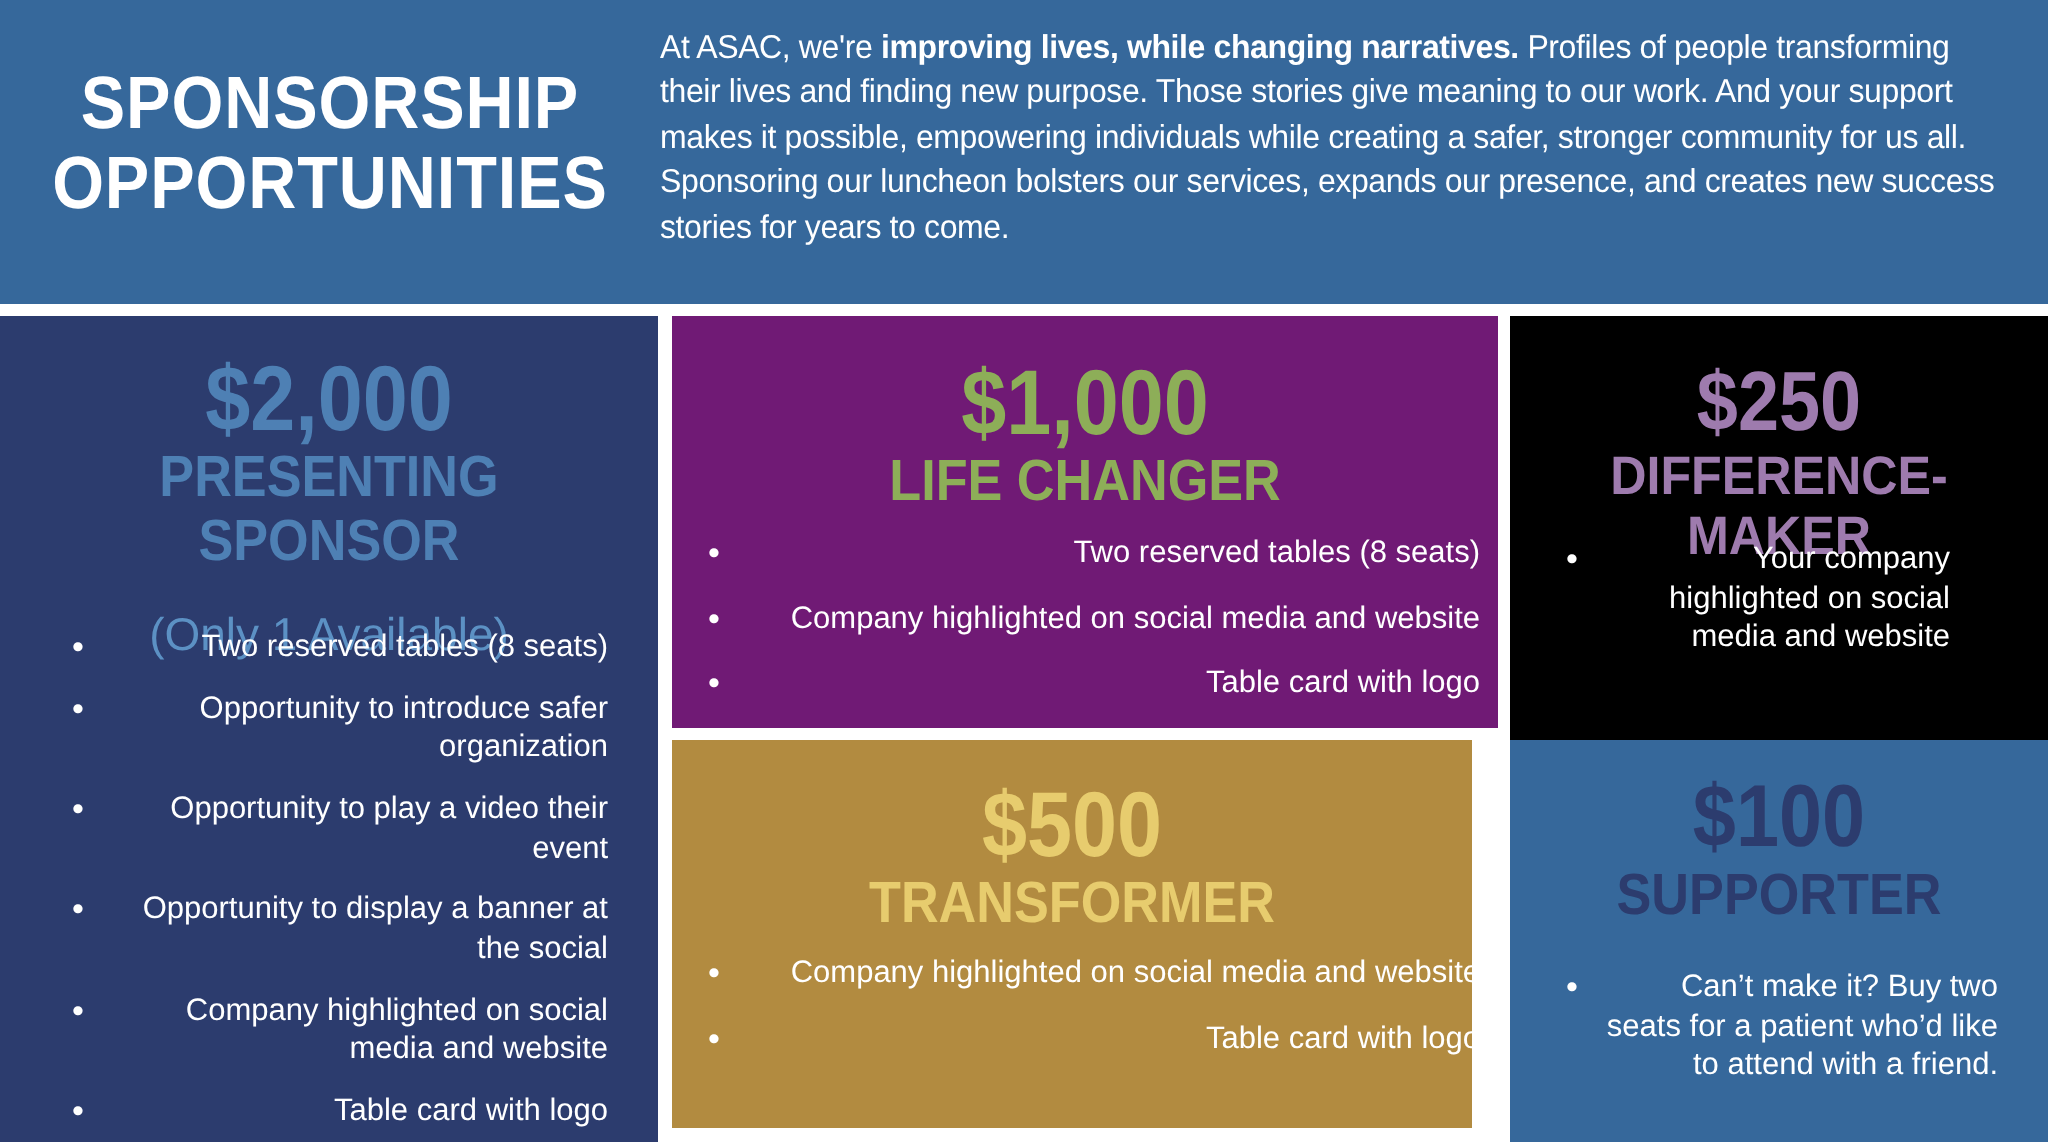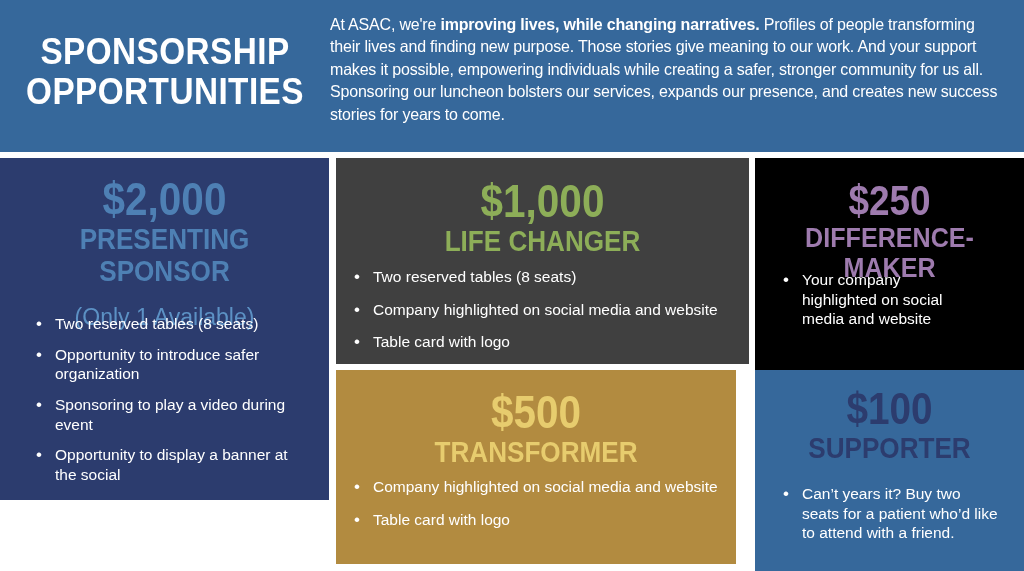--- a/index.html
+++ b/index.html
@@ -36,22 +36,22 @@
     font-size:16.5px;
     line-height:1.36;
     letter-spacing:-0.2px;
     transform:scaleX(.97);
     transform-origin:left top;
   }
   .intro strong { font-weight:bold; }
 
   
   .panel { position:absolute; color:#ffffff; }
-  .panel-presenting { left:0;    top:158px; width:329px; height:342px; background:#2C3C6E; }
-  .panel-life       { left:336px; top:158px; width:413px; height:206px; background:#404040; }
+  .panel-presenting { left:0;    top:158px; width:329px; height:413px; background:#2C3C6E; }
+  .panel-life       { left:336px; top:158px; width:413px; height:206px; background:#701a75; }
   .panel-transformer{ left:336px; top:370px; width:400px; height:194px; background:#B28B40; }
   .panel-difference { left:755px; top:158px; width:269px; height:266px; background:#000000; }
   .panel-supporter  { left:755px; top:370px; width:269px; height:201px; background:#36689B; }
 
   .tier-amount {
     text-align:center;
     font-weight:bold;
     font-size:46px;
     line-height:1.0;
     transform:scaleX(.88);
@@ -82,20 +82,21 @@
   .panel-difference .tier-name    { font-size:27px; color:#9E7BAE; transform:scaleX(.93); }
   .panel-supporter .tier-amount   { margin-top:17px; font-size:44px; color:#2C3C6E; }
   .panel-supporter .tier-name     { color:#2C3C6E; }
 
   
   ul.benefits {
     list-style:none;
     margin:0; padding:0;
     font-size:15.5px;
     line-height:1.27;
+    text-align:right;
   }
   ul.benefits li {
     position:relative;
     padding-left:19px;
     margin-bottom:12px;
   }
   ul.benefits li::before {
     content:"\2022";
     position:absolute; left:0; top:-1px;
     font-size:17px;
@@ -132,21 +133,21 @@
     <div class="intro"><span>At ASAC, we're </span><strong>improving lives, while changing narratives.</strong><span> Profiles of people transforming their lives and finding new purpose. Those stories give meaning to our work. And your support makes it possible, empowering individuals while creating a safer, stronger community for us all. Sponsoring our luncheon bolsters our services, expands our presence, and creates new success stories for years to come.</span></div>
   </div>
 
   <div class="panel panel-presenting">
     <div class="tier-amount">$2,000</div>
     <div class="tier-name">PRESENTING SPONSOR</div>
     <div class="availability-note">(Only 1 Available)</div>
     <ul class="benefits">
         <li>Two reserved tables (8 seats)</li>
         <li>Opportunity to introduce safer organization</li>
-        <li>Sponsoring to play a video during event</li>
+        <li>Opportunity to play a video their event</li>
         <li>Opportunity to display a banner at the social</li>
         <li>Company highlighted on social media and website</li>
         <li>Table card with logo</li>
       </ul>
   </div>
 
   <div class="panel panel-life">
     <div class="tier-amount">$1,000</div>
     <div class="tier-name">LIFE CHANGER</div>
     <ul class="benefits">
@@ -170,17 +171,17 @@
     <div class="tier-name">DIFFERENCE-MAKER</div>
     <ul class="benefits">
         <li>Your company highlighted on social media and website</li>
       </ul>
   </div>
 
   <div class="panel panel-supporter">
     <div class="tier-amount">$100</div>
     <div class="tier-name">SUPPORTER</div>
     <ul class="benefits">
-        <li>Can’t years it? Buy two seats for a patient who’d like to attend with a friend.</li>
+        <li>Can’t make it? Buy two seats for a patient who’d like to attend with a friend.</li>
       </ul>
   </div>
 
 </div>
 
 </body></html>

